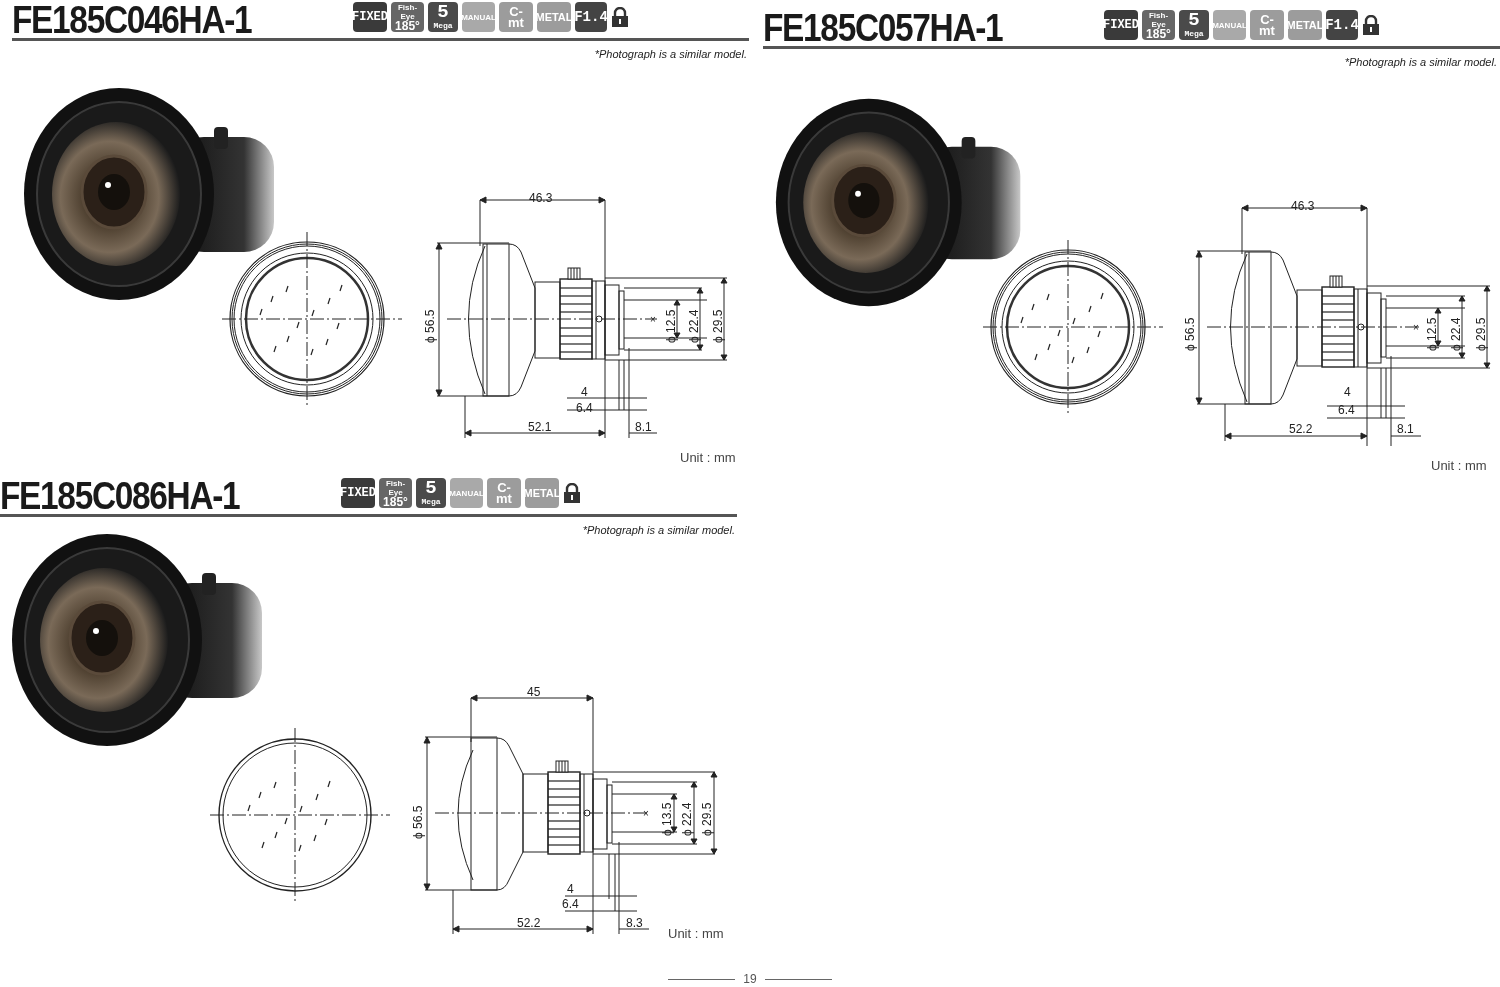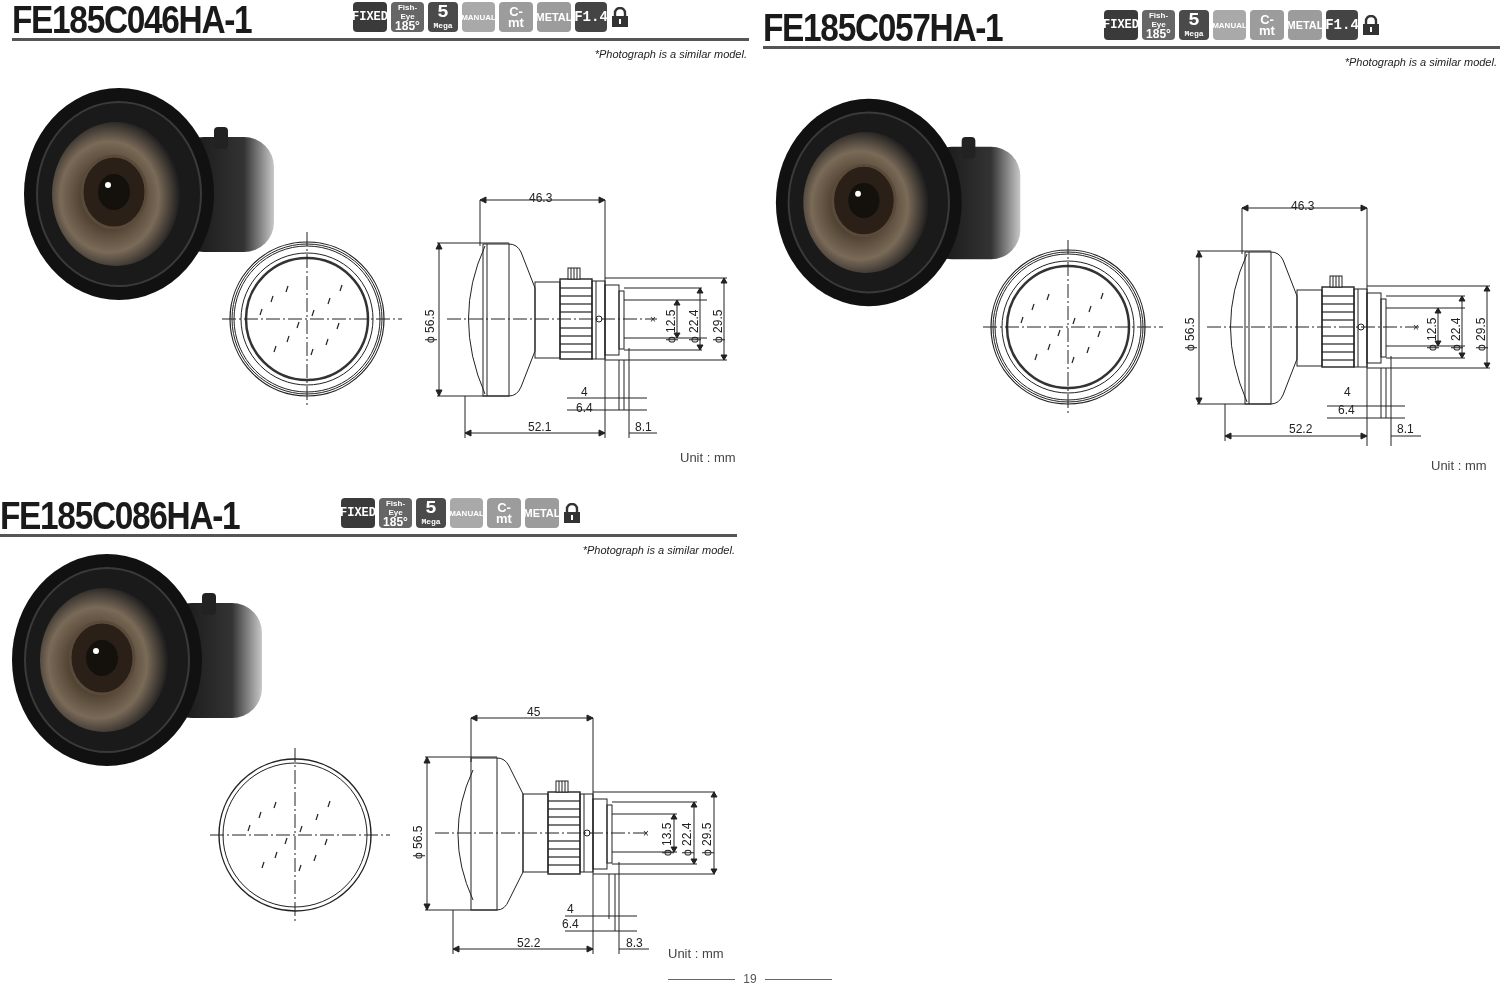--- a/index.html
+++ b/index.html
@@ -340,21 +340,21 @@
     <text class="dim" x="285" y="155" transform="rotate(-90 285 155)">ϕ 22.4</text>
     <text class="dim" x="310" y="155" transform="rotate(-90 310 155)">ϕ 29.5</text>
     <text class="dim" x="169" y="200">4</text>
     <text class="dim" x="163" y="218">6.4</text>
     <text class="dim" x="114" y="237">52.2</text>
     <text class="dim" x="222" y="237">8.1</text>
   </svg>
   <div class="unit" style="left:668px;top:450px;">Unit : mm</div>
 </div>
 
-<div class="section" style="left:0;top:496px;width:740px;height:470px;">
+<div class="section" style="left:0;top:476px;width:740px;height:470px;">
   <div class="title" style="left:0;top:0;">FE185C086HA-1</div>
   <div class="badges" style="left:341px;top:2px;">
     <div class="badge b-dark" style="width:34px;">
         <span>FIXED</span>
       </div>
     <div class="badge b-mid" style="width:33px;">
         <span class="tiny">Fish-Eye</span>
         <span>185°</span>
       </div>
     <div class="badge b-dark" style="width:30px;background:#4a4a4a;">

